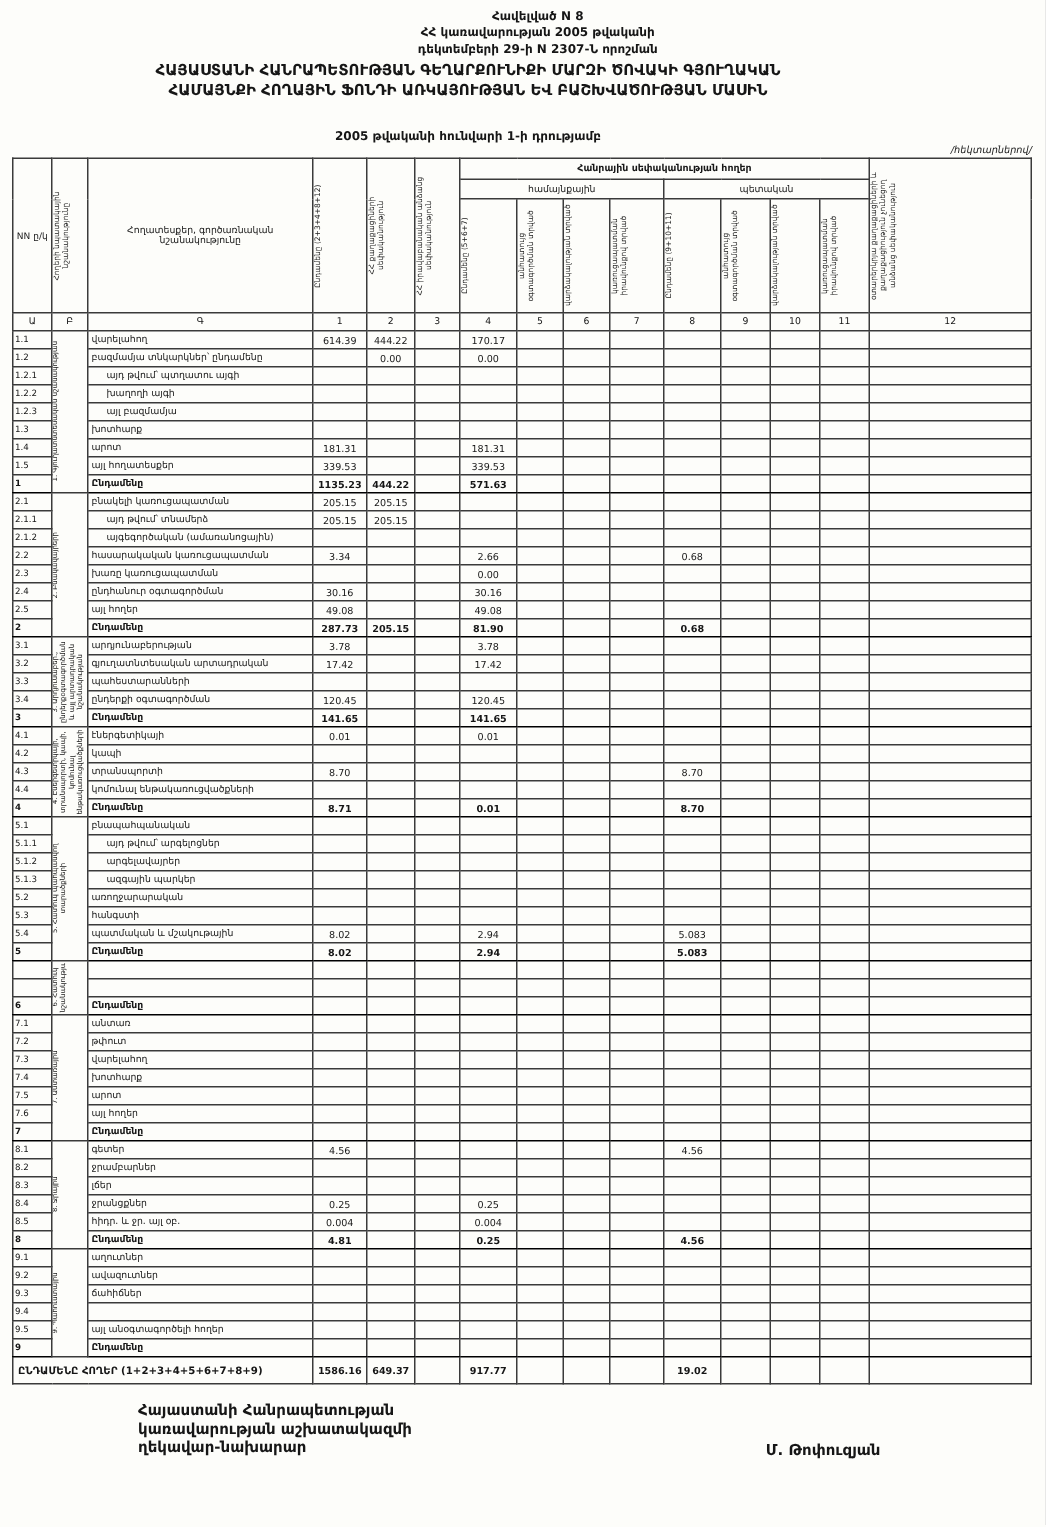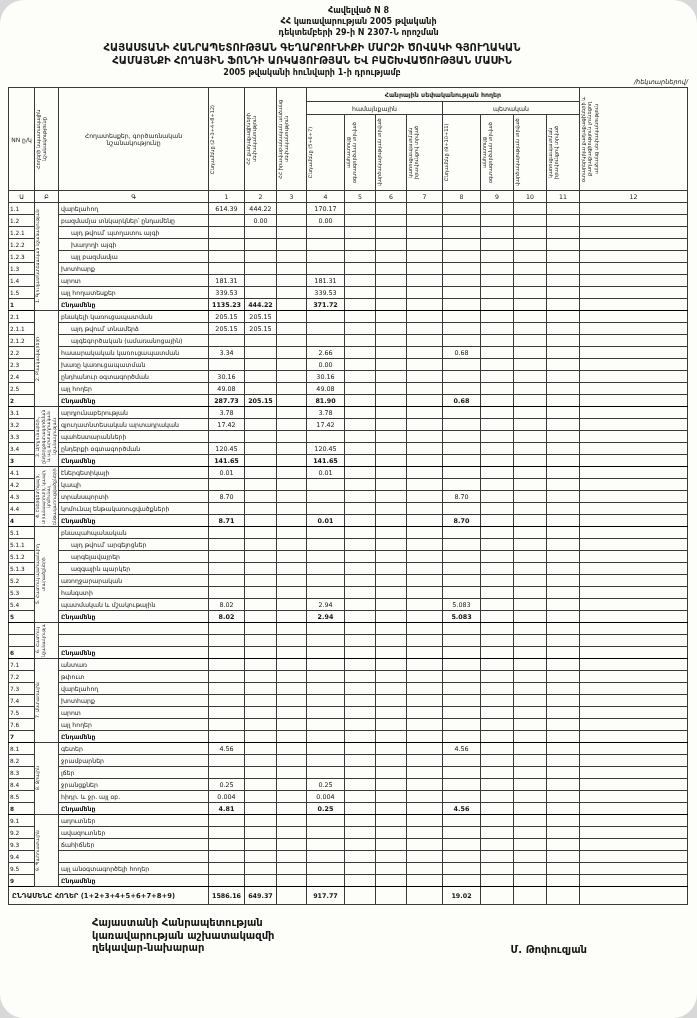--- a/index.html
+++ b/index.html
@@ -1,26 +1,26 @@
 <!DOCTYPE html>
 <html><head>
 <meta charset="utf-8">
 <style>
   html,body{margin:0;padding:0;background:#d8d8d8;}
   .sheet{
     width:697px;height:1018px;margin:0 auto;background:#fdfdfa;color:#161616;
     font-family:"DejaVu Sans", sans-serif;position:relative;box-sizing:border-box;
-    padding:6px 0 0 0;overflow:hidden;border-radius:24px;
+    padding:6px 0 0 0;overflow:hidden;
   }
   
   .appendix{margin-left:20px;width:677px;text-align:center;font-size:8px;font-weight:bold;line-height:1.35;}
   .titleblock{width:624px;text-align:center;margin-top:3px;}
   .rep-title{font-size:10.5px;font-weight:bold;letter-spacing:.5px;}
   .rep-sub{font-size:10px;font-weight:bold;line-height:1.3;}
-  .rep-date{font-size:8px;font-weight:bold;margin-top:1px;text-align:center;}
+  .rep-date{font-size:8px;font-weight:bold;margin-top:19px;text-align:center;}
   .units{width:688px;text-align:right;font-size:6.5px;font-style:italic;padding-right:6px;margin-top:1px;}
   
   table{border-collapse:collapse;table-layout:fixed;margin:1px 0 0 8px;border:1.5px solid #000;}
   th,td{border:1px solid #3a3a3a;padding:0 1px;vertical-align:middle;overflow:hidden;}
   thead th{font-weight:normal;font-size:6px;text-align:center;}
   tr.h1{height:14px;} tr.h2{height:13px;} tr.h3{height:76px;} tr.lets{height:11px;}
   .vh{position:relative;}
   .vtx{position:absolute;top:2px;bottom:2px;left:0;right:0;writing-mode:vertical-rl;
        transform:rotate(180deg);font-size:5px;line-height:1.25;overflow:hidden;text-align:center;}
   .hwrap{font-size:6.2px;line-height:1.25;}
@@ -287,21 +287,21 @@
           <td class="c-val"></td>
           <td class="c-val"></td>
           <td class="c-val"></td>
         </tr>
         <tr class="total-row">
           <td class="c-nn">1</td>
           <td class="c-lab">Ընդամենը</td>
           <td class="c-val">1135.23</td>
           <td class="c-val">444.22</td>
           <td class="c-val"></td>
-          <td class="c-val">371.72</td>
+          <td class="c-val">571.63</td>
           <td class="c-val"></td>
           <td class="c-val"></td>
           <td class="c-val"></td>
           <td class="c-val"></td>
           <td class="c-val"></td>
           <td class="c-val"></td>
           <td class="c-val"></td>
           <td class="c-val"></td>
         </tr>
         <tr>

